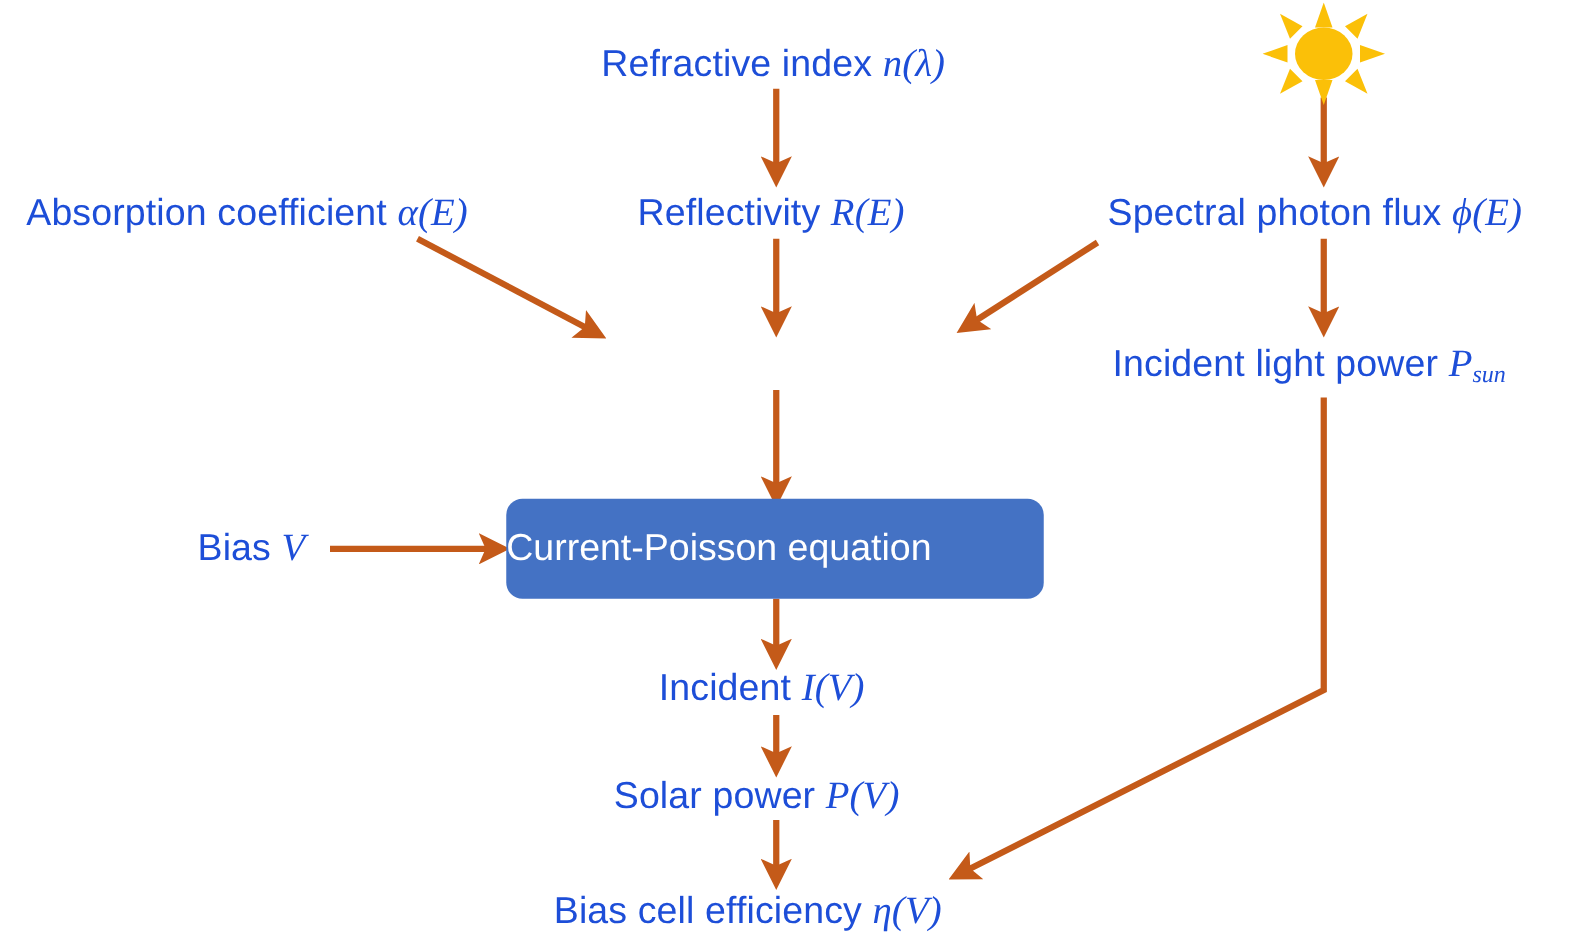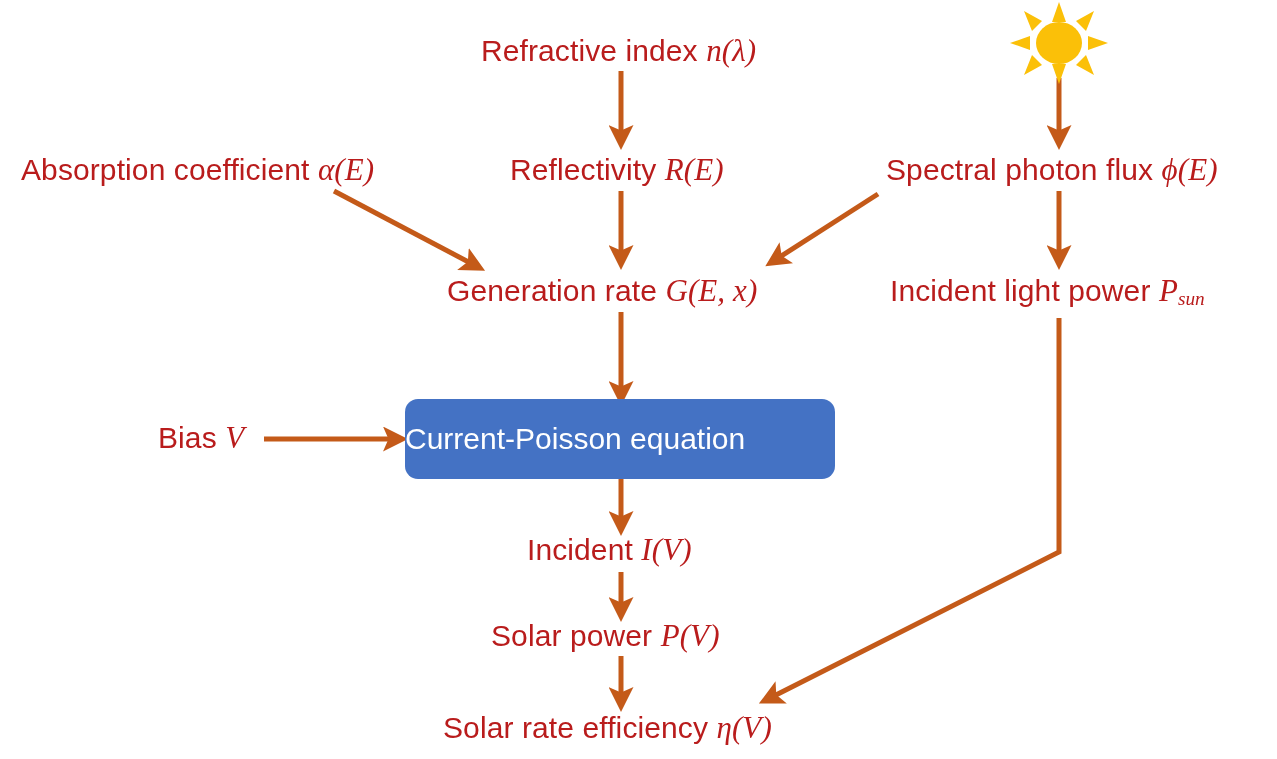--- a/index.html
+++ b/index.html
@@ -12,21 +12,21 @@
   }
   #canvas {
     position: relative;
     width: 1277px;
     height: 759px;
     background: #ffffff;
     overflow: hidden;
   }
   .node-label {
     position: absolute;
-    color: #b91c1c;
+    color: #1d4ed8;
     font-family: "Liberation Sans", sans-serif;
     font-size: 30px;
     line-height: 1.1;
     white-space: nowrap;
     letter-spacing: 0.1px;
   }
   .node-label .m {
     font-family: "Liberation Serif", serif;
     font-style: italic;
     font-size: 31px;
@@ -127,23 +127,20 @@
   </div>
 
   <div class="node-label" style="left:510px; top:153px;">
     <span>Reflectivity </span><span class="m"><span>R</span><span>(E)</span></span>
   </div>
 
   <div class="node-label" style="left:886px; top:153px;">
     <span>Spectral photon flux </span><span class="m"><span>ϕ</span><span>(E)</span></span>
   </div>
 
-  <div class="node-label" style="left:447px; top:274px;">
-    <span>Generation rate </span><span class="m"><span>G</span><span>(E, x)</span></span>
-  </div>
 
   <div class="node-label" style="left:890px; top:274px;">
     <span>Incident light power </span><span class="m"><span>P</span><sub>sun</sub></span>
   </div>
 
   <div class="node-label" style="left:158px; top:421px;">
     <span>Bias </span><span class="m"><span>V</span></span>
   </div>
 
   <div class="proc-box" style="left:405px; top:399px; width:430px; height:80px;">
@@ -152,16 +149,16 @@
 
   <div class="node-label" style="left:527px; top:533px;">
     <span>Incident </span><span class="m"><span>I</span><span>(V)</span></span>
   </div>
 
   <div class="node-label" style="left:491px; top:619px;">
     <span>Solar power </span><span class="m"><span>P</span><span>(V)</span></span>
   </div>
 
   <div class="node-label" style="left:443px; top:711px;">
-    <span>Solar rate efficiency </span><span class="m"><span>η</span><span>(V)</span></span>
+    <span>Bias cell efficiency </span><span class="m"><span>η</span><span>(V)</span></span>
   </div>
 
 </div>
 
 </body></html>

